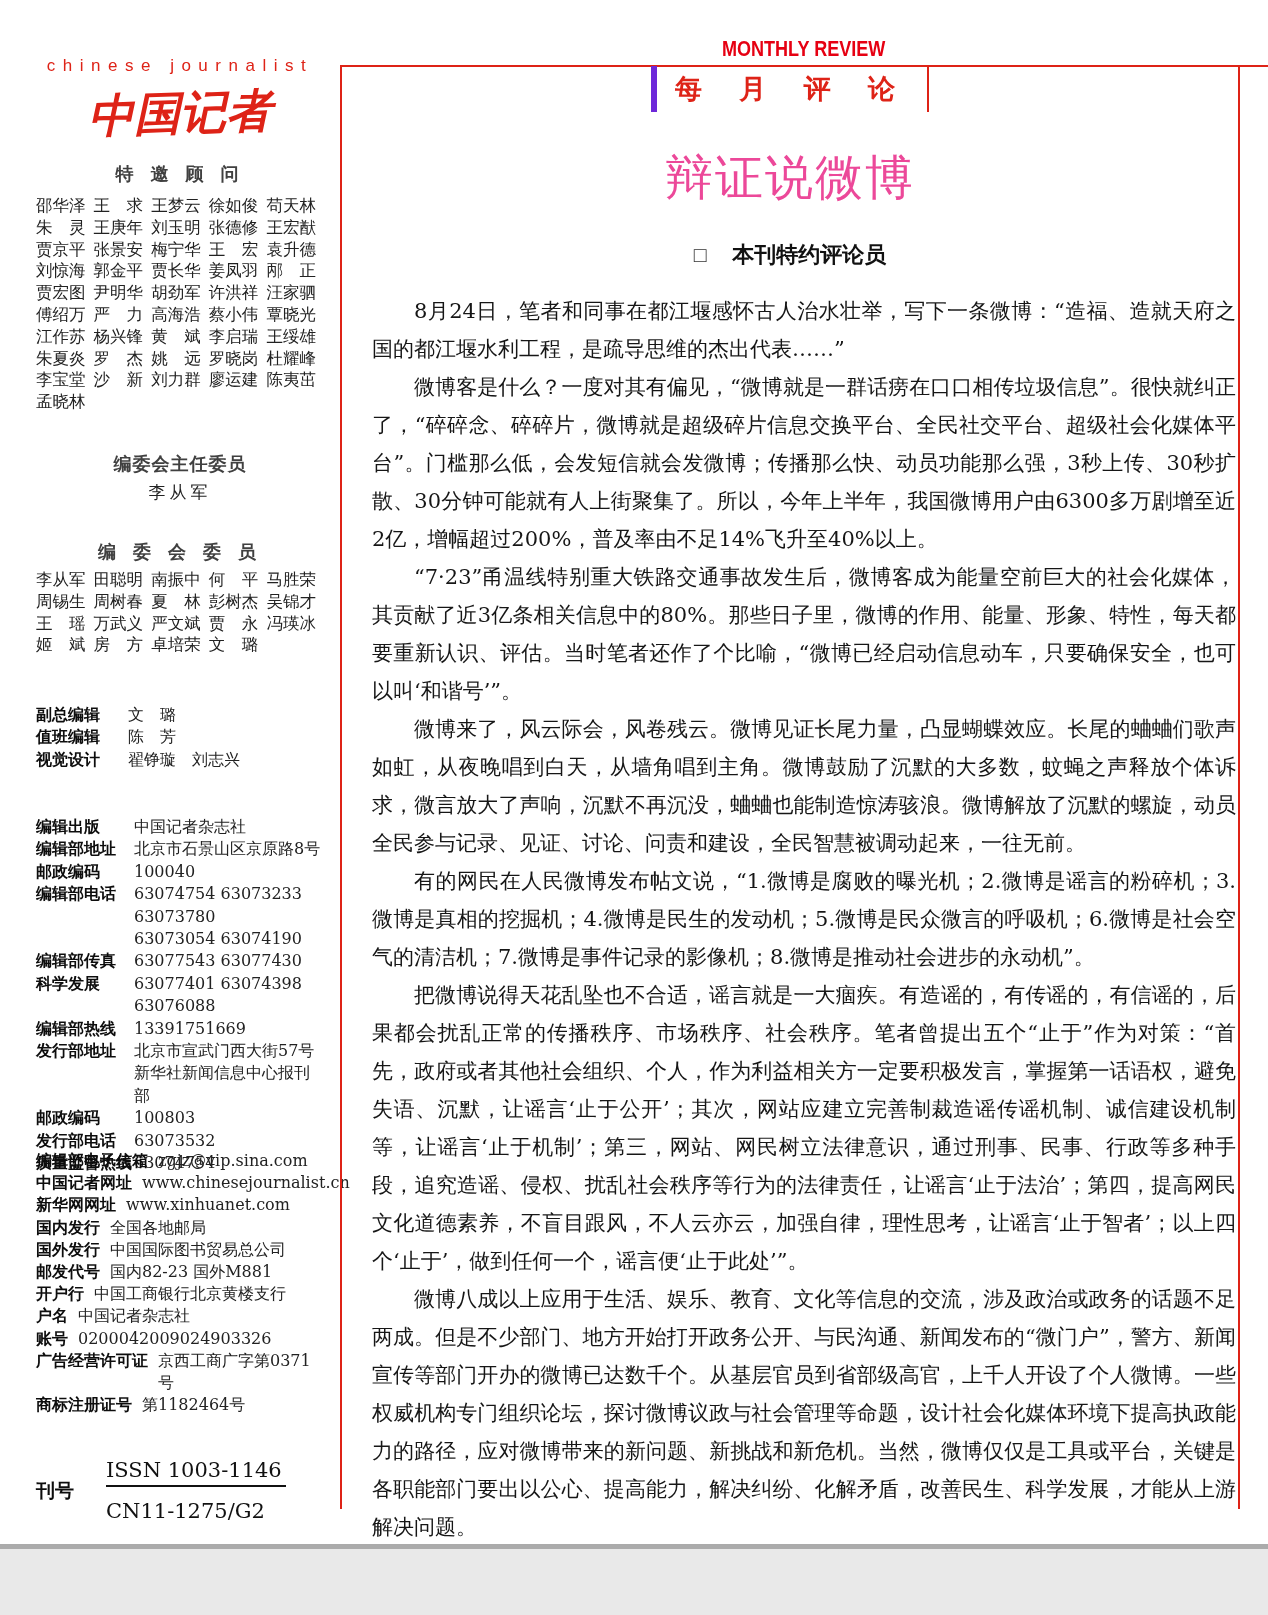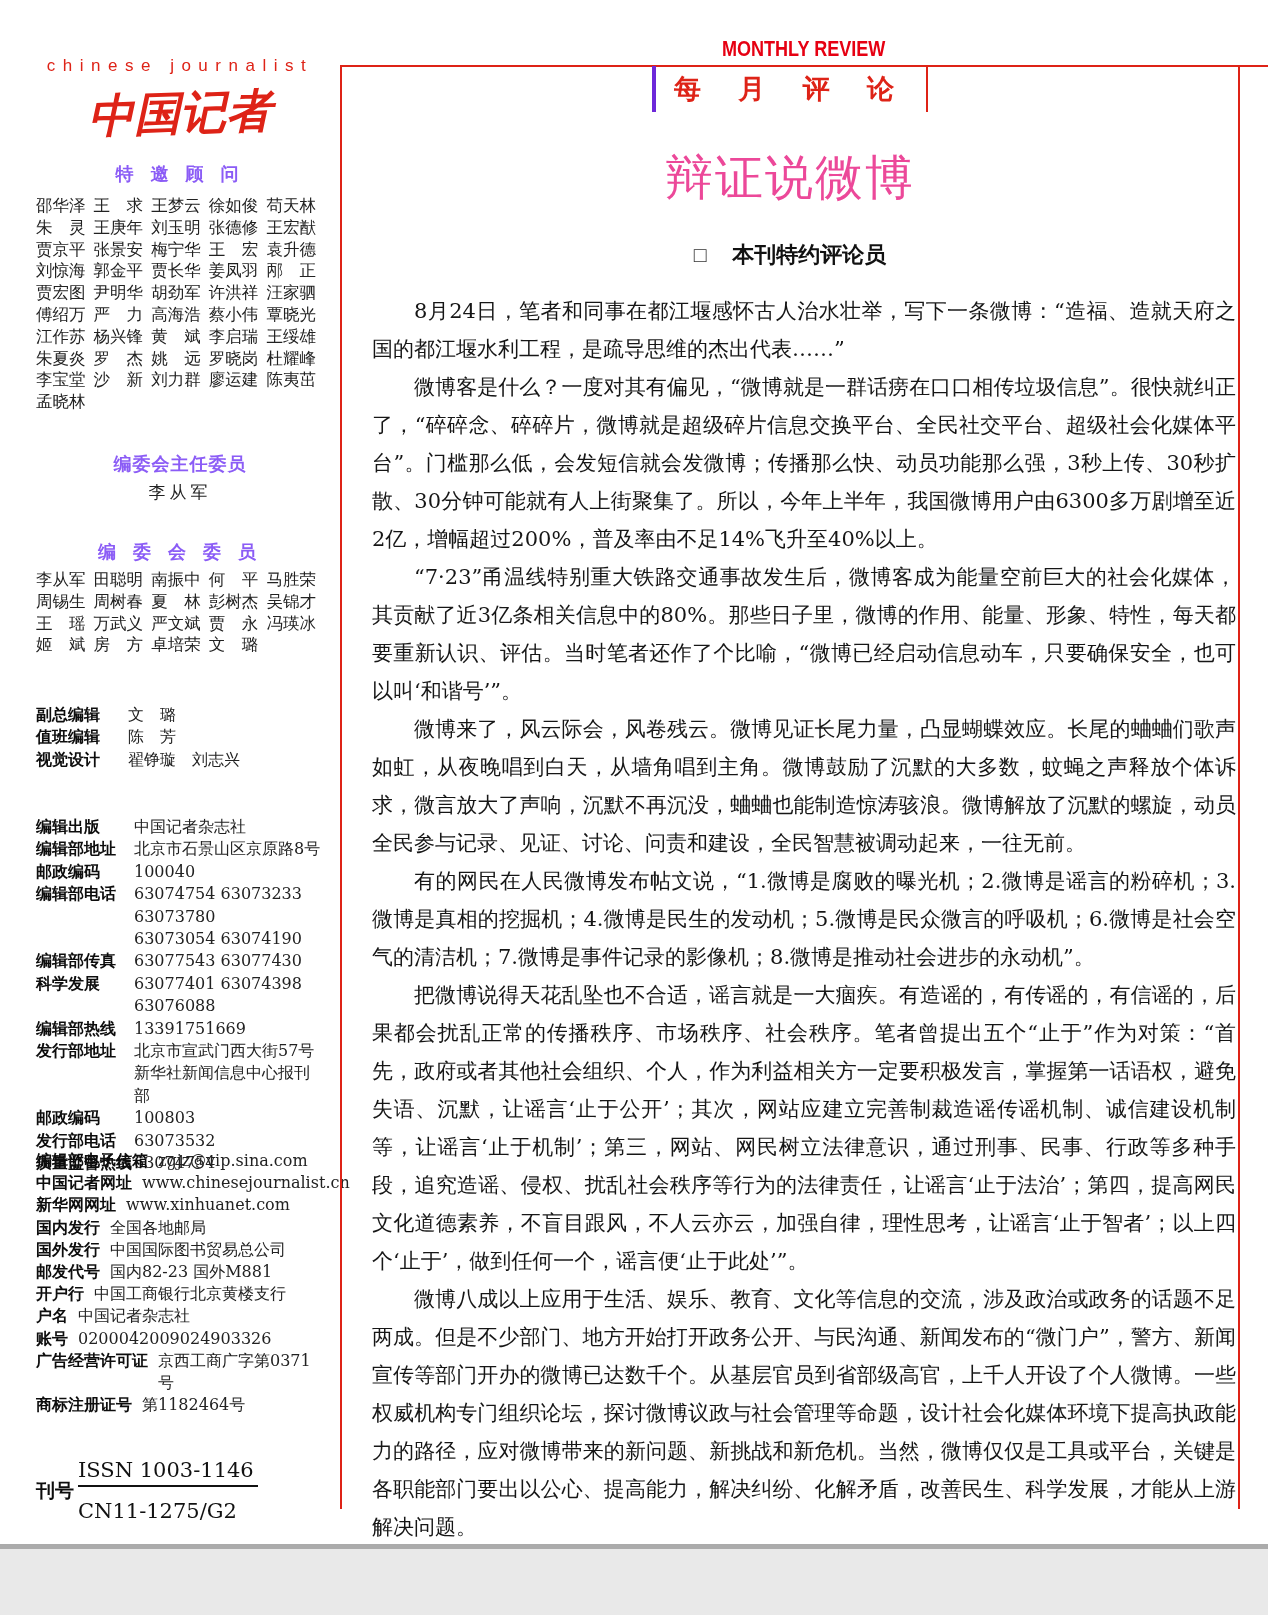--- a/index.html
+++ b/index.html
@@ -5,21 +5,21 @@
   html,body{margin:0;padding:0;background:#e9e9e9;}
   .page{position:relative;width:1268px;height:1549px;background:#ffffff;margin:0 auto;
         font-family:"Liberation Sans",sans-serif;overflow:hidden;}
 
   
   .sb{position:absolute;left:36px;width:288px;}
   .sb-en{top:56px;text-align:center;color:#de2317;font-size:17px;letter-spacing:7.5px;
          font-family:"Liberation Sans",sans-serif;}
   .sb-logo{top:84px;text-align:center;color:#de2317;font-size:46px;line-height:58px;
            font-family:"DejaVu Serif",serif;font-weight:bold;font-style:italic;transform:rotate(-2deg);}
-  .sec-title{text-align:center;font-weight:bold;font-size:18px;letter-spacing:6px;color:#8b5cf6;}
+  .sec-title{text-align:center;font-weight:bold;font-size:18px;letter-spacing:6px;color:#404040;}
   .t-consult{top:162px;}
   .t-chief{top:452px;letter-spacing:1px;}
   .t-comm{top:540px;}
   .chief-name{top:481px;text-align:center;font-family:"DejaVu Serif",serif;font-size:17px;color:#222;letter-spacing:4px;}
   .names{display:block;}
   .n-consult{top:195px;}
   .n-comm{top:569px;}
   .name-row{display:flex;}
   .name{flex:0 0 20%;font-family:"DejaVu Serif",serif;font-size:16.5px;line-height:21.8px;
         color:#222;white-space:pre;}
@@ -29,37 +29,37 @@
   .ct-list{top:1150px;}
   .ed-row,.pub-row,.ct-row{display:flex;line-height:22.4px;}
   .ct-row{line-height:22.2px;}
   .kv-label{font-weight:bold;color:#0d0d0d;font-size:16px;white-space:pre;}
   .ed-row .kv-label{flex:0 0 92px;}
   .pub-row .kv-label{flex:0 0 auto;min-width:98px;}
   .ct-row .kv-label{flex:0 0 auto;margin-right:10px;}
   .kv-value{font-family:"DejaVu Serif",serif;font-size:16px;color:#222;}
   .l2{display:block;}
   
-  .issn{top:1458px;display:flex;align-items:center;gap:4px;}
+  .issn{top:1458px;display:flex;align-items:center;gap:32px;}
   .issn-label{font-weight:bold;font-size:19px;color:#0d0d0d;}
   .fr{font-family:"DejaVu Serif",serif;font-size:21px;color:#111;display:inline-block;}
   .fr-top{display:block;border-bottom:2px solid #111;padding:0 4px 3px 0;}
   .fr-bottom{display:block;padding-top:12px;}
 
   
   .h-line{position:absolute;left:340px;right:0;top:65px;height:2px;background:#de2317;}
   .v-left{position:absolute;left:340px;top:65px;width:2px;height:1444px;background:#de2317;}
   .v-right{position:absolute;left:1238px;top:65px;width:2px;height:1444px;background:#de2317;}
 
   
   .mr-en{position:absolute;left:340px;right:0;top:36px;text-align:center;}
   .mr-en span{display:inline-block;color:#e60012;font-weight:bold;font-size:22px;
               letter-spacing:0;transform:scaleX(.82);}
   .mr-cn-wrap{position:absolute;left:340px;right:28px;top:66px;display:flex;justify-content:center;}
-  .mr-cn{display:flex;align-items:center;height:46px;border-left:4px solid #6d28d9;
+  .mr-cn{display:flex;align-items:center;height:46px;border-left:6px solid #6d28d9;
          border-right:2px solid #de2317;padding:0 18px;color:#de2317;font-size:27px;
          font-weight:bold;letter-spacing:14px;font-family:"DejaVu Serif",serif;}
 
   
   .a-title{position:absolute;left:340px;right:28px;top:146px;text-align:center;
            font-family:"DejaVu Serif",serif;font-size:48px;font-weight:400;
            color:#ec4899;letter-spacing:2px;}
   .byline{position:absolute;left:340px;right:28px;top:240px;display:flex;justify-content:center;
           align-items:center;gap:26px;font-weight:bold;font-size:22px;color:#111;}
   .byline-square{font-weight:400;font-size:21px;color:#333;}

